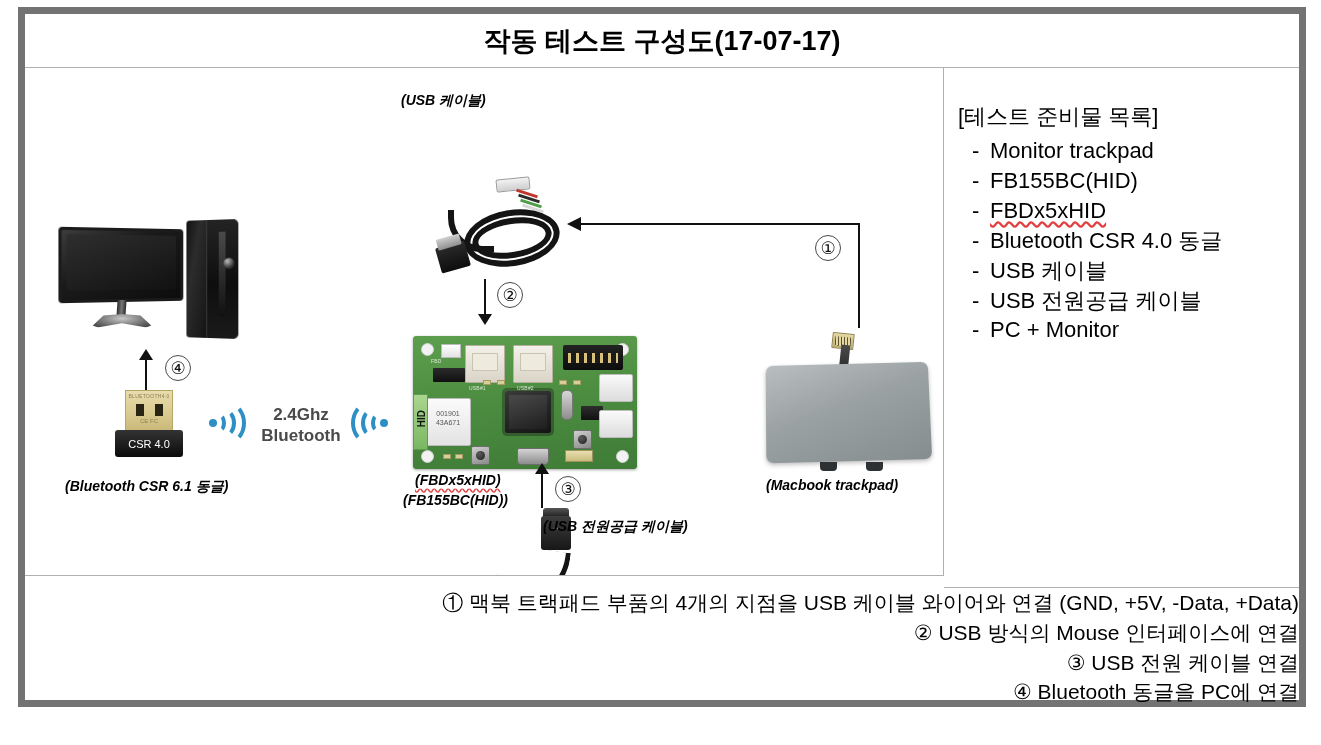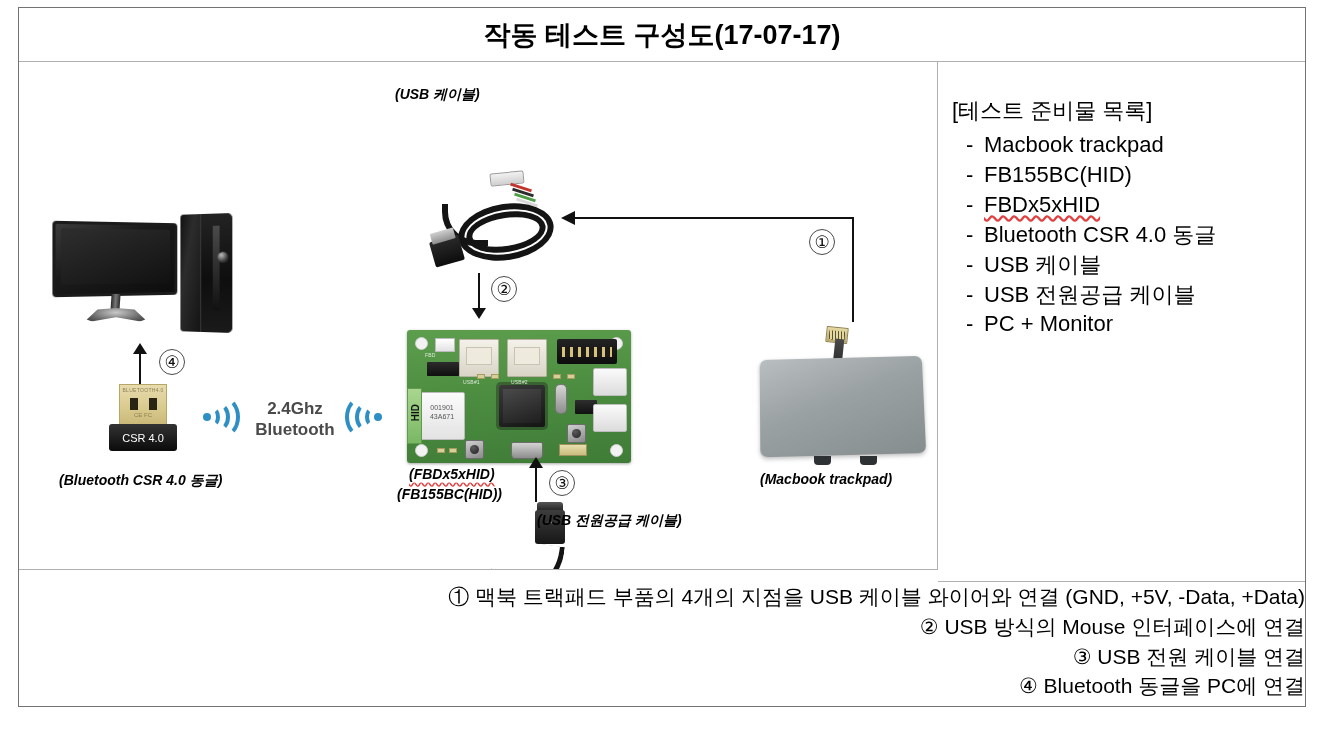--- a/index.html
+++ b/index.html
@@ -13,21 +13,21 @@
   #root {
     position: relative;
     width: 1321px; height: 745px;
     background: #fff;
   }
   
   .frame {
     position: absolute;
     left: 18px; top: 7px;
     width: 1288px; height: 700px;
-    border: 1px solid #737373;
+    border: 7px solid #737373;
     background: #fff;
   }
   .title-cell {
     position: absolute;
     left: 0; top: 0;
     width: 100%; height: 54px;
     border-bottom: 1px solid #b0b0b0;
     display: flex; align-items: center; justify-content: center;
   }
   .title-text {
@@ -450,21 +450,21 @@
         <div class="dongle-usb">
           <div class="dongle-top-text">BLUETOOTH4.0</div>
           <div class="slot a"></div>
           <div class="slot b"></div>
           <div class="dongle-mid-text">CE FC</div>
         </div>
         <div class="dongle-body">
           <span>CSR 4.0</span>
         </div>
       </div>
-      <div class="cap" style="left:40px; top:410px;">(Bluetooth CSR 4.0 동글)</div>
+      <div class="cap" style="left:40px; top:410px;">(Bluetooth CSR 6.1 동글)</div>
 
       <div class="wave-group left">
         <div class="wave-dot"></div>
         <div class="arc a1"></div>
         <div class="arc a2"></div>
         <div class="arc a3"></div>
       </div>
       <div class="bt-text">
         <div>2.4Ghz</div>
         <div>Bluetooth</div>
@@ -570,21 +570,21 @@
       </div>
       <div class="cap" style="left:741px; top:409px;">(Macbook trackpad)</div>
 
     </div>
 
     <div class="parts-cell">
       <div class="parts-head">[테스트 준비물 목록]</div>
       <ul class="parts-list">
         <li>
           <span class="dash">-</span>
-          <span class="p-label">Macbook trackpad</span>
+          <span class="p-label">Monitor trackpad</span>
         </li>
         <li>
           <span class="dash">-</span>
           <span class="p-label">FB155BC(HID)</span>
         </li>
         <li>
           <span class="dash">-</span>
           <span class="p-label squiggle">FBDx5xHID</span>
         </li>
         <li>

